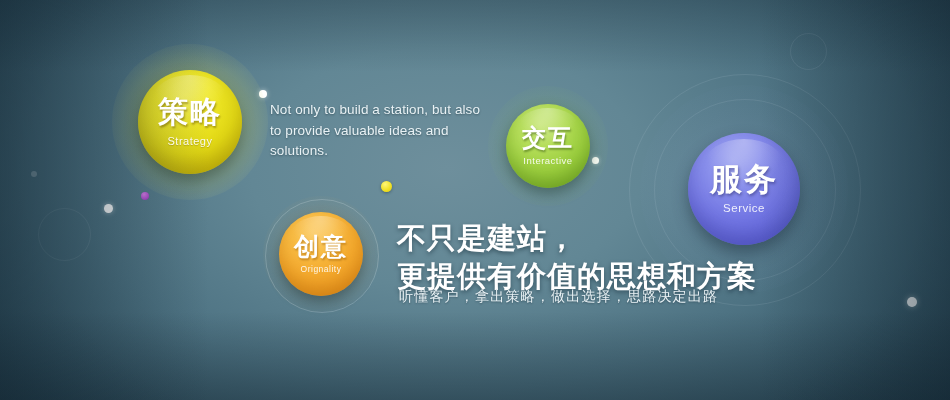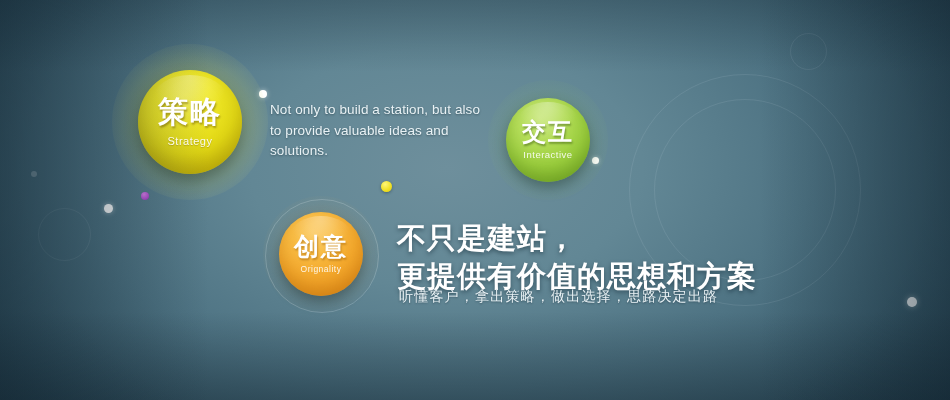--- a/index.html
+++ b/index.html
@@ -126,21 +126,21 @@
     background: radial-gradient(circle,
       rgba(240,235,60,0.34) 34%,
       rgba(228,224,70,0.20) 52%,
       rgba(210,215,120,0.08) 70%,
       rgba(200,210,140,0) 84%);
   }
   #sphere-strategy .cn { font-size: 30px; }
   #sphere-strategy .en { font-size: 11px; margin-top: 9px; color: rgba(255,255,255,0.92); text-shadow: 0 1px 1px rgba(120,100,0,0.4); text-align: center; }
 
   
-  #sphere-interactive { left: 506px; top: 98px; width: 84px; height: 84px; }
+  #sphere-interactive { left: 506px; top: 104px; width: 84px; height: 84px; }
   #sphere-interactive .ball {
     background: radial-gradient(circle at 40% 24%,
       #c7e678 0%, #b4dd58 28%, #9bce3e 58%, #82b92c 84%, #6ca520 100%);
     box-shadow: 0 6px 13px rgba(20,40,50,0.40),
                 inset 0 -8px 15px rgba(60,95,10,0.26);
   }
   #sphere-interactive .glow {
     left: -18px; top: -18px; width: 120px; height: 120px;
     background: radial-gradient(circle,
       rgba(150,205,70,0.18) 36%,
@@ -260,20 +260,27 @@
   </div>
 
   <div class="sphere" id="sphere-originality">
     <div class="glow"></div>
     <div class="ball">
       <span class="cn">创意</span>
       <span class="en">Orignality</span>
     </div>
   </div>
 
+  <div class="sphere" id="sphere-service">
+    <div class="glow"></div>
+    <div class="ball">
+      <span class="cn">服务</span>
+      <span class="en">Service</span>
+    </div>
+  </div>
 
   <div id="english-tagline">
     <span class="l1">Not only to build a station, but also</span>
     <span class="l2">to provide valuable ideas and solutions.</span>
   </div>
 
   <div id="headline">
     <span class="l1">不只是建站，</span>
     <span class="l2">更提供有价值的思想和方案</span>
   </div>

